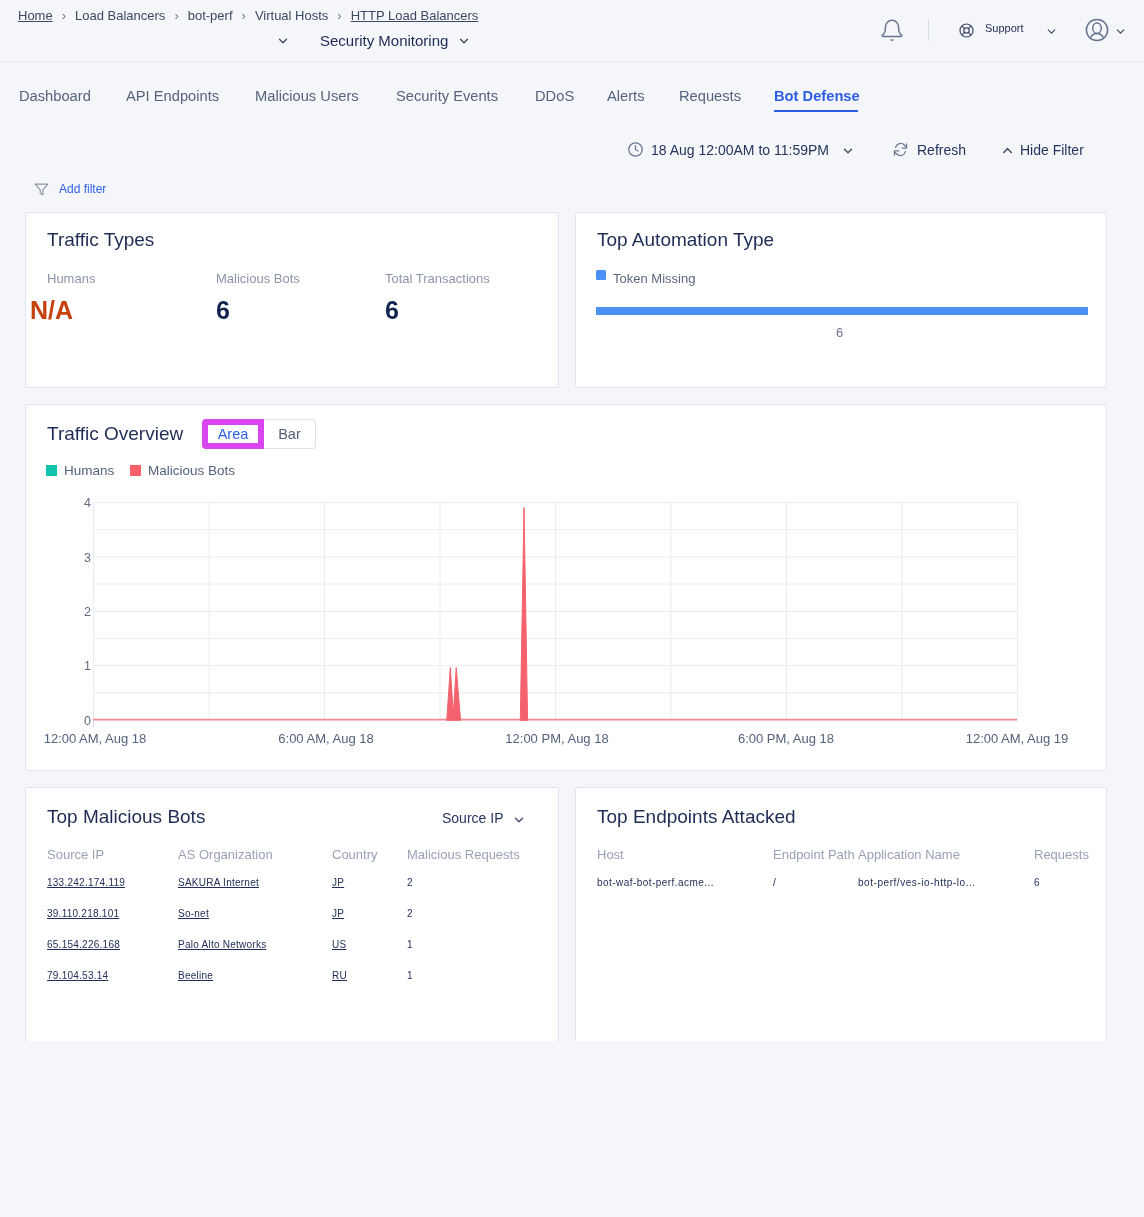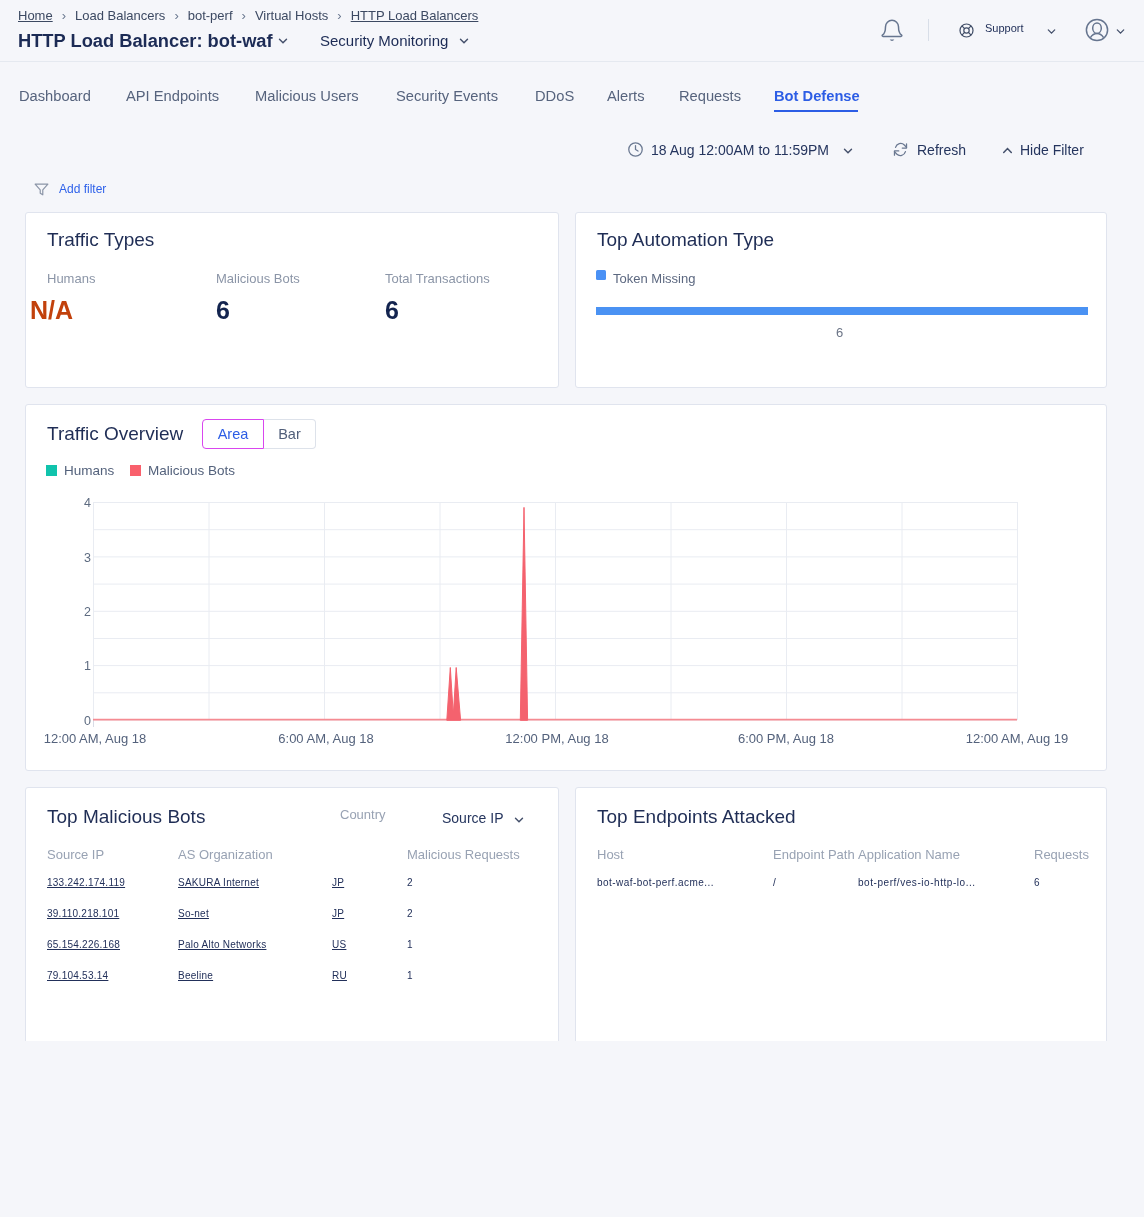--- a/index.html
+++ b/index.html
@@ -18,21 +18,20 @@
 </head>
 <body>
 <div id="page">
 
 <div style="position:absolute;left:0;top:0;width:1144px;height:62px;border-bottom:1px solid #e5e9f0;"></div>
 
 <div style="position:absolute;left:18px;top:8px;font-size:13px;color:#3c4962;white-space:nowrap;">
 <span style="text-decoration:underline;">Home</span><span class="bsep">›</span>Load Balancers<span class="bsep">›</span>bot-perf<span class="bsep">›</span>Virtual Hosts<span class="bsep">›</span><span style="text-decoration:underline;">HTTP Load Balancers</span>
 </div>
 
-<div style="position:absolute;left:18px;top:30px;font-size:18.3px;font-weight:700;color:#1c2b55;">HTTP Load Balancer: bot-waf</div>
 <svg style="position:absolute;left:277px;top:35px;" width="12" height="12" viewBox="0 0 12 12">
       <path d="M2.5 4.2 L6 7.8 L9.5 4.2" fill="none" stroke="#44506b" stroke-width="1.4" stroke-linecap="round"></path>
     </svg>
 <div style="position:absolute;left:320px;top:32px;font-size:15px;color:#1c2b55;">Security Monitoring</div>
 <svg style="position:absolute;left:458px;top:35px;" width="12" height="12" viewBox="0 0 12 12">
       <path d="M2.5 4.2 L6 7.8 L9.5 4.2" fill="none" stroke="#44506b" stroke-width="1.4" stroke-linecap="round"></path>
     </svg>
 
 <svg style="position:absolute;left:880px;top:17px;" width="24" height="26" viewBox="0 0 24 26" fill="none" stroke="#66758f" stroke-width="1.5" stroke-linecap="round" stroke-linejoin="round">
       <path d="M18.5 9.8a6.5 6.5 0 1 0-13 0c0 6.5-3.2 8.4-3.2 8.4 -0.4 0.5 0 1.2 0.7 1.2h18c0.7 0 1.1-0.7 0.7-1.2 0 0-3.2-1.9-3.2-8.4"></path>
@@ -103,21 +102,21 @@
 <div class="card" style="left:575px;top:212px;width:532px;height:176px;"></div>
 <div class="ctitle" style="left:597px;top:229px;">Top Automation Type</div>
 <div style="position:absolute;left:596px;top:270px;width:10px;height:10px;background:#4a91f5;border-radius:1.5px;"></div>
 <div style="position:absolute;left:613px;top:271px;font-size:13px;color:#5c6880;">Token Missing</div>
 <div style="position:absolute;left:596px;top:307px;width:492px;height:8px;background:#4a92f3;"></div>
 <div style="position:absolute;left:836px;top:325px;font-size:13px;color:#6b7486;">6</div>
 
 <div class="card" style="left:25px;top:404px;width:1082px;height:367px;"></div>
 <div class="ctitle" style="left:47px;top:423px;">Traffic Overview</div>
 
-<div style="position:absolute;left:202px;top:419px;width:62px;height:30px;border:1px solid #d946ef;border-radius:4px 0 0 4px;background:#fff;color:#2c5de5;font-size:14.5px;display:flex;align-items:center;justify-content:center;z-index:2;">Area</div>
+<div style="position:absolute;left:202px;top:419px;width:62px;height:30px;border:6px solid #d946ef;border-radius:4px 0 0 4px;background:#fff;color:#2c5de5;font-size:14.5px;display:flex;align-items:center;justify-content:center;z-index:2;">Area</div>
 <div style="position:absolute;left:264px;top:419px;width:52px;height:30px;border:1px solid #dde2ea;border-left:none;border-radius:0 4px 4px 0;background:#fff;color:#515f7a;font-size:14.5px;display:flex;align-items:center;justify-content:center;">Bar</div>
 
 <div style="position:absolute;left:46px;top:465px;width:11px;height:11px;background:#10c3ac;"></div>
 <div style="position:absolute;left:64px;top:463px;font-size:13.5px;color:#54627c;">Humans</div>
 <div style="position:absolute;left:130px;top:465px;width:11px;height:11px;background:#f9606c;"></div>
 <div style="position:absolute;left:148px;top:463px;font-size:13.5px;color:#54627c;">Malicious Bots</div>
 
 <svg style="position:absolute;left:25px;top:404px;" width="1082" height="367" viewBox="0 0 1082 367">
 
   <g stroke="#e9ecf2" stroke-width="1">
@@ -167,21 +166,21 @@
 </svg>
 
 <div class="card" style="left:25px;top:787px;width:534px;height:413px;"></div>
 <div class="ctitle" style="left:47px;top:806px;">Top Malicious Bots</div>
 <div style="position:absolute;left:442px;top:810px;font-size:14px;color:#25355e;">Source IP</div>
 <svg style="position:absolute;left:513px;top:814px;" width="12" height="12" viewBox="0 0 12 12">
       <path d="M2.5 4.2 L6 7.8 L9.5 4.2" fill="none" stroke="#44506b" stroke-width="1.4" stroke-linecap="round"></path>
     </svg>
 <div class="hdr" style="left:47px;top:847px;">Source IP</div>
 <div class="hdr" style="left:178px;top:847px;">AS Organization</div>
-<div class="hdr" style="left:332px;top:807px;margin-left:8px;">Country</div>
+<div class="hdr" style="left:332px;top:847px;">Country</div>
 <div class="hdr" style="left:407px;top:847px;">Malicious Requests</div>
 <div class="row14" style="left:47px;top:877px;"><a class="lnk">133.242.174.119</a></div>
 <div class="row14" style="left:178px;top:877px;"><a class="lnk">SAKURA Internet</a></div>
 <div class="row14" style="left:332px;top:877px;"><a class="lnk">JP</a></div>
 <div class="row14" style="left:407px;top:877px;">2</div>
 <div class="row14" style="left:47px;top:908px;"><a class="lnk">39.110.218.101</a></div>
 <div class="row14" style="left:178px;top:908px;"><a class="lnk">So-net</a></div>
 <div class="row14" style="left:332px;top:908px;"><a class="lnk">JP</a></div>
 <div class="row14" style="left:407px;top:908px;">2</div>
 <div class="row14" style="left:47px;top:939px;"><a class="lnk">65.154.226.168</a></div>

